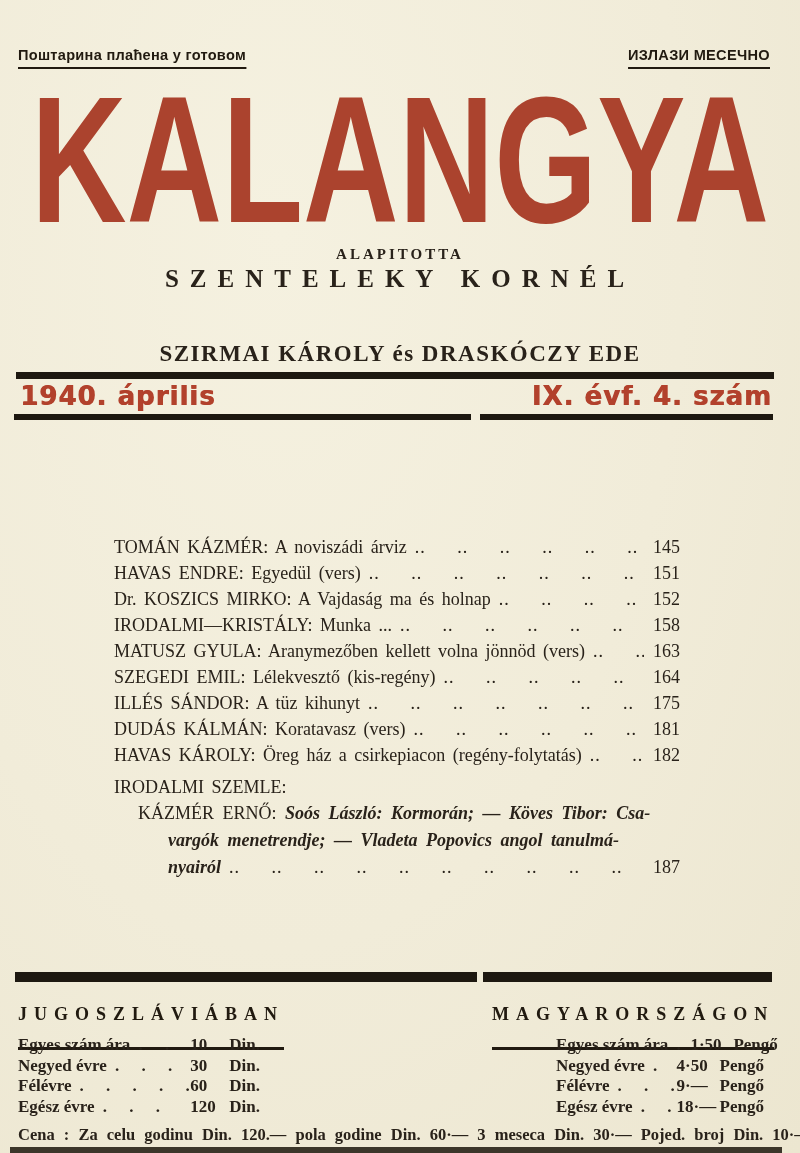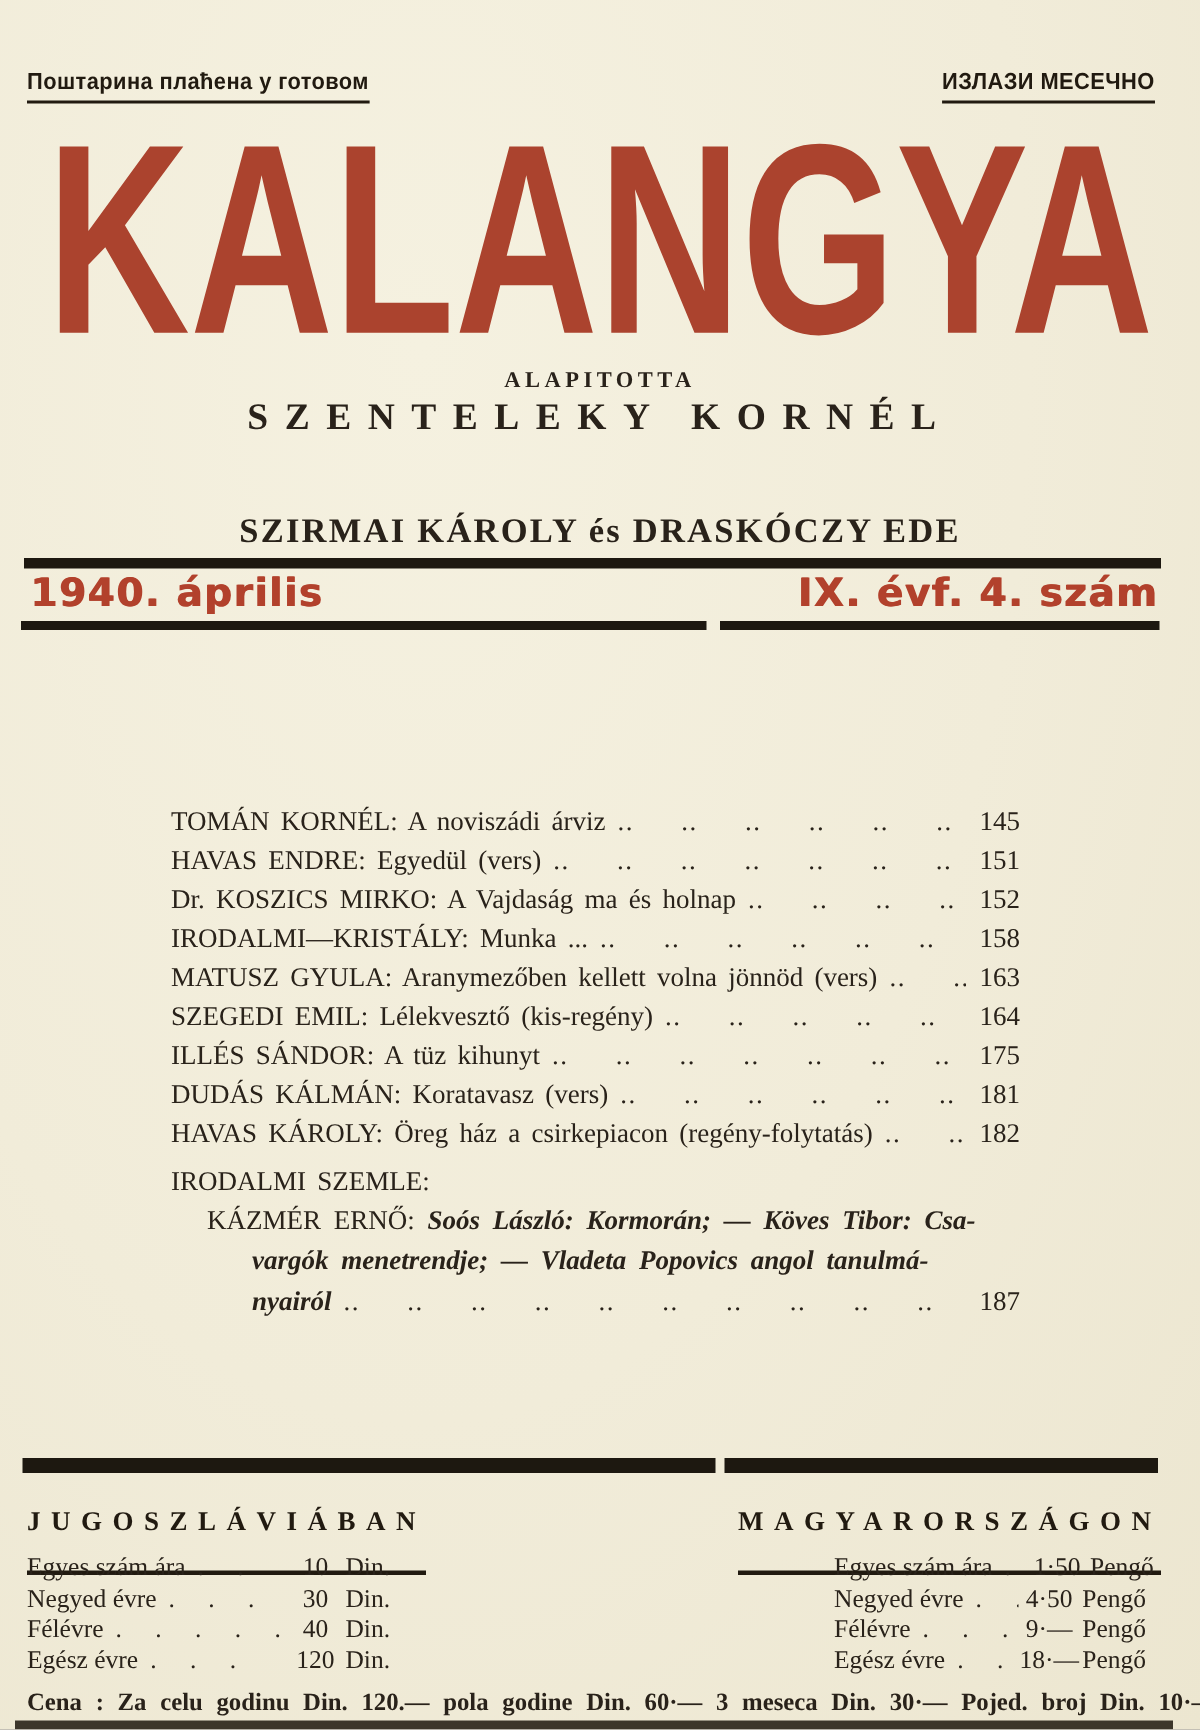--- a/index.html
+++ b/index.html
@@ -70,24 +70,24 @@
   .review-line.l3{padding-left:54px;display:flex;align-items:baseline;}
   .review-italic{font-style:italic;font-weight:bold;}
   
   .sub-heading{
     position:absolute;top:1004px;
     font-weight:bold;font-size:18px;letter-spacing:7px;
     color:#211a10;
     border-bottom:3px solid #211a10;
     padding-bottom:22px;white-space:nowrap;
   }
-  .sub-table{position:absolute;top:1035px;font-weight:normal;font-size:17px;}
+  .sub-table{position:absolute;top:1035px;font-weight:bold;font-size:17px;}
   .price-row{display:flex;align-items:baseline;height:20.5px;line-height:20.5px;white-space:nowrap;}
   .price-dots{flex:1;overflow:hidden;letter-spacing:9px;padding:0 8px;min-width:6px;}
-  .price-num{text-align:center;flex:none;}
+  .price-num{text-align:left;flex:none;}
   .price-unit{flex:none;margin-left:1px;}
   .footer-line{
     position:absolute;left:18px;top:1125px;width:772px;
     font-weight:bold;font-size:16.5px;
     word-spacing:5px;white-space:nowrap;color:#29221a;
   }
 </style>
 </head>
 <body>
 
@@ -109,21 +109,21 @@
   <div class="cline editors">SZIRMAI KÁROLY és DRASKÓCZY EDE</div>
 
   <div class="rule" style="left:16px;top:372px;width:758px;height:7px;"></div>
   <div class="issue-text issue-date">1940. április</div>
   <div class="issue-text issue-no">IX. évf. 4. szám</div>
   <div class="rule" style="left:14px;top:414px;width:457px;height:6px;"></div>
   <div class="rule" style="left:480px;top:414px;width:293px;height:6px;"></div>
 
   <div class="toc">
     <div class="toc-row">
-      <span class="toc-title">TOMÁN KORNÉL: A noviszádi árviz</span>
+      <span class="toc-title">TOMÁN KÁZMÉR: A noviszádi árviz</span>
       <span class="toc-leader">.. .. .. .. .. .. .. .. .. .. .. .. .. .. .. .. .. .. .. ..</span>
       <span class="toc-page">145</span>
     </div>
     <div class="toc-row">
       <span class="toc-title">HAVAS ENDRE: Egyedül (vers)</span>
       <span class="toc-leader">.. .. .. .. .. .. .. .. .. .. .. .. .. .. .. .. .. .. .. ..</span>
       <span class="toc-page">151</span>
     </div>
     <div class="toc-row">
       <span class="toc-title">Dr. KOSZICS MIRKO: A Vajdaság ma és holnap</span>
@@ -195,21 +195,21 @@
     </div>
     <div class="price-row">
       <span>Negyed évre</span>
       <span class="price-dots">. . .</span>
       <span class="price-num" style="width:38px;">30</span>
       <span class="price-unit">Din.</span>
     </div>
     <div class="price-row">
       <span>Félévre</span>
       <span class="price-dots">. . . . .</span>
-      <span class="price-num" style="width:38px;">40</span>
+      <span class="price-num" style="width:38px;">60</span>
       <span class="price-unit">Din.</span>
     </div>
     <div class="price-row">
       <span>Egész évre</span>
       <span class="price-dots">. . .</span>
       <span class="price-num" style="width:38px;">120</span>
       <span class="price-unit">Din.</span>
     </div>
   </div>
 

